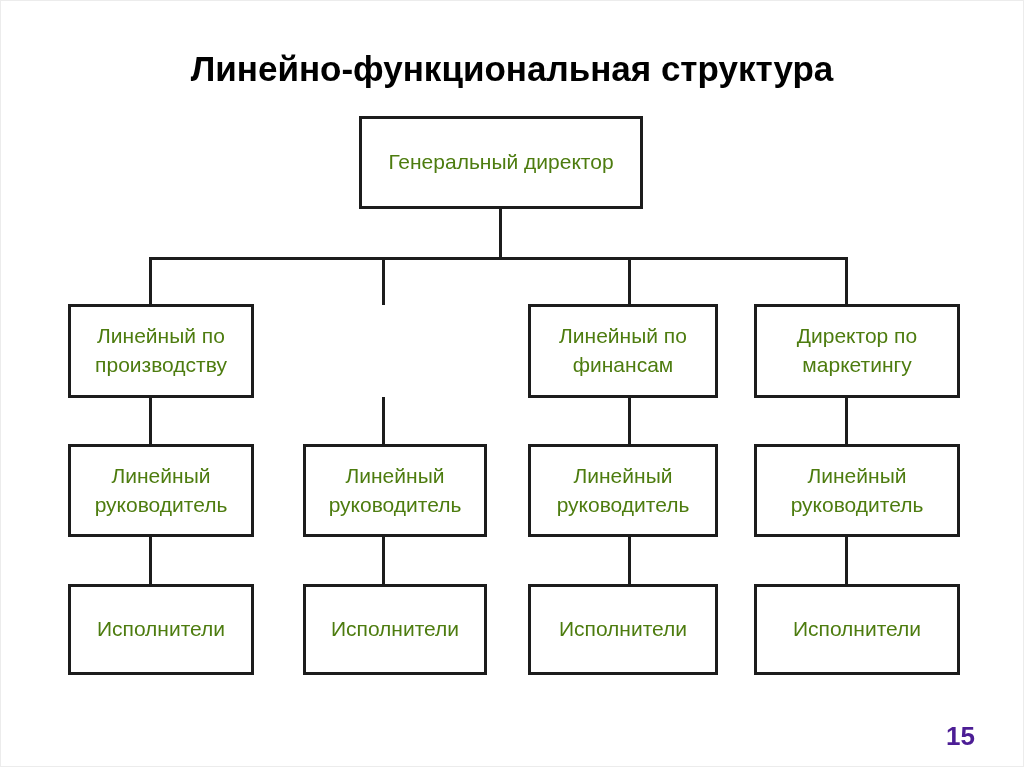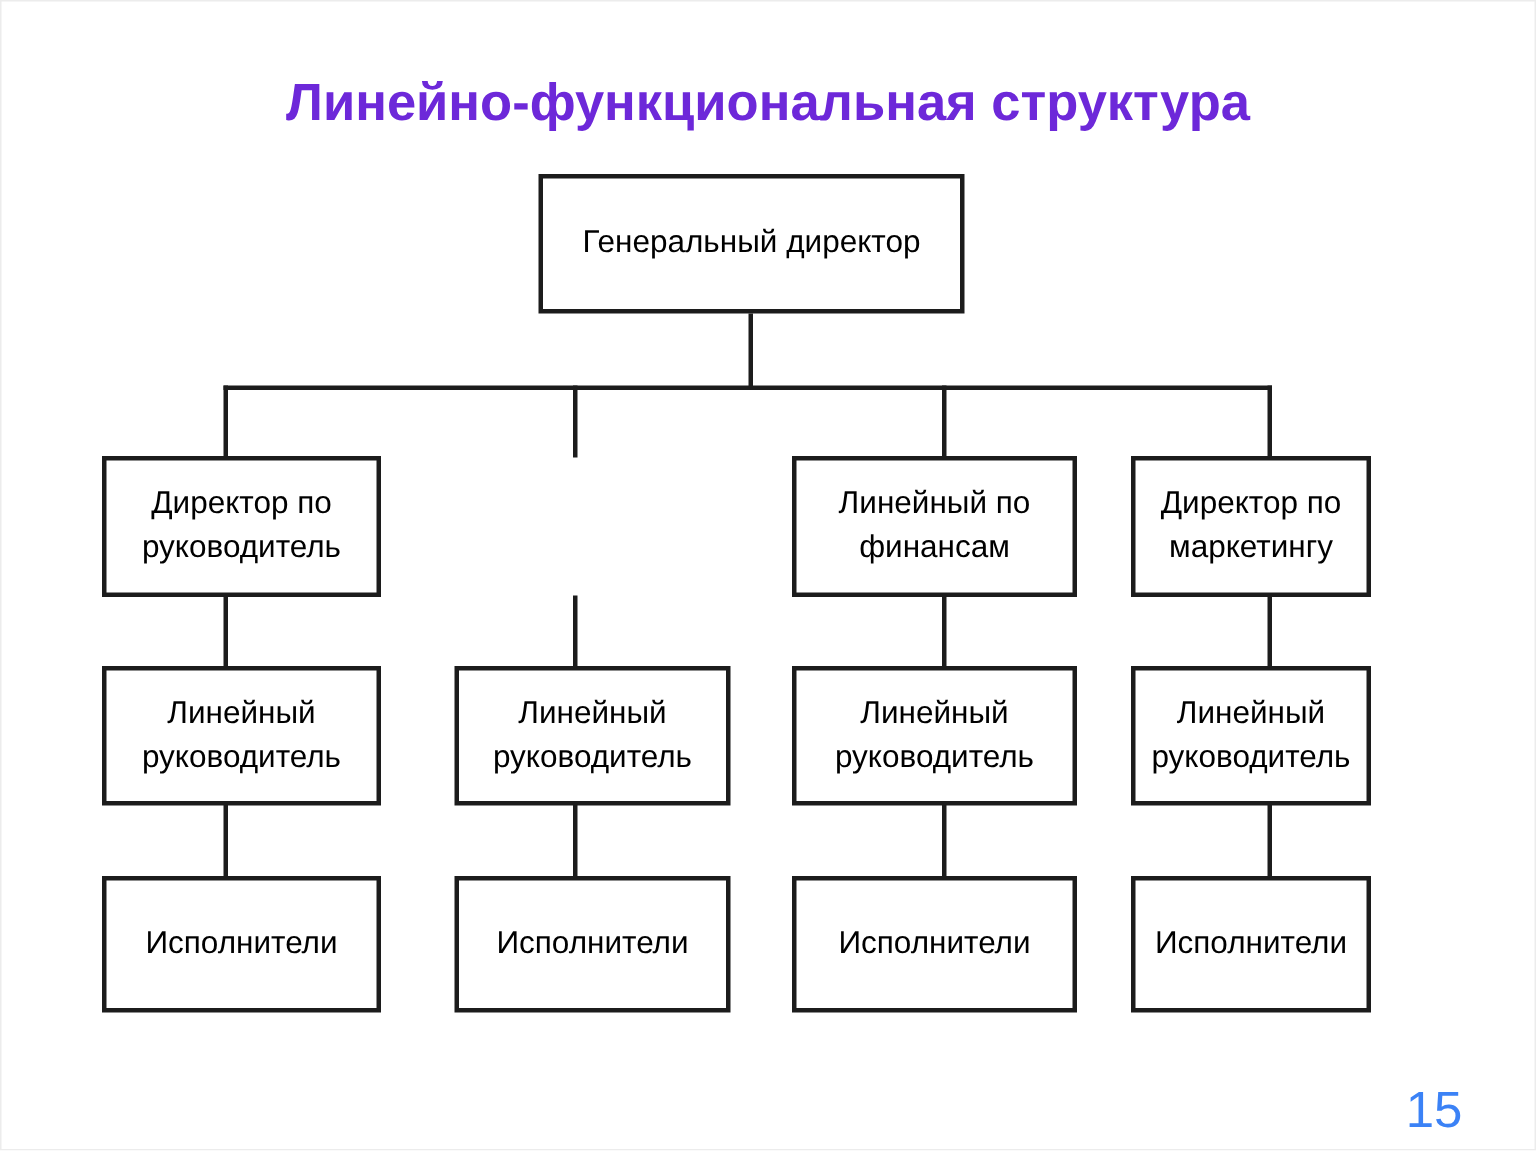--- a/index.html
+++ b/index.html
@@ -18,34 +18,34 @@
     overflow: hidden;
   }
   .slide-title {
     position: absolute;
     top: 48px;
     left: 0;
     width: 100%;
     text-align: center;
     font-size: 35px;
     font-weight: bold;
-    color: #6d28d9;
+    color: #000000;
   }
   .node {
     position: absolute;
     box-sizing: border-box;
     border: 3px solid #1c1c1c;
     background: #ffffff;
     display: flex;
     align-items: center;
     justify-content: center;
     text-align: center;
     font-size: 21px;
     line-height: 1.38;
-    color: #000000;
+    color: #4d7c0f;
     padding: 2px 6px;
   }
   .vline, .hline {
     position: absolute;
     background: #1c1c1c;
   }
   .vline { width: 3px; }
   .hline { height: 3px; }
 
   
@@ -64,28 +64,29 @@
   .seg-low  { top: 535px; height: 49px; }
 
   
   .r2 { top: 303px; height: 94px; }
   .r3 { top: 443px; height: 93px; align-items: center; }
   .r4 { top: 583px; height: 91px; }
   
   .c1 { left: 67px;  width: 186px; }
   .c2 { left: 302px; width: 184px; }
   .c3 { left: 527px; width: 190px; }
-  .c4 { left: 753px; width: 160px; }
+  .c4 { left: 753px; width: 206px; }
 
   .page-number {
     position: absolute;
     top: 720px;
     right: 48px;
-    font-size: 34px;
-    color: #3b82f6;
+    font-size: 26px;
+    color: #4c1d95;
+    font-weight: bold;
   }
 </style>
 </head>
 <body>
 
 <div id="slide">
 
   <div class="slide-title">Линейно-функциональная структура</div>
 
   <div class="node b-root">
@@ -94,21 +95,21 @@
 
   <div class="vline l-stem"></div>
   <div class="hline l-bus"></div>
 
   <div class="vline x1 seg-drop"></div>
   <div class="vline x2 seg-drop"></div>
   <div class="vline x3 seg-drop"></div>
   <div class="vline x4 seg-drop"></div>
 
   <div class="node r2 c1">
-    <span>Директор по руководитель</span>
+    <span>Линейный по производству</span>
   </div>
   <div class="node r2 c3">
     <span>Линейный по финансам</span>
   </div>
   <div class="node r2 c4">
     <span>Директор по маркетингу</span>
   </div>
 
   <div class="vline x1 seg-mid"></div>
   <div class="vline x2 seg-mid"></div>

